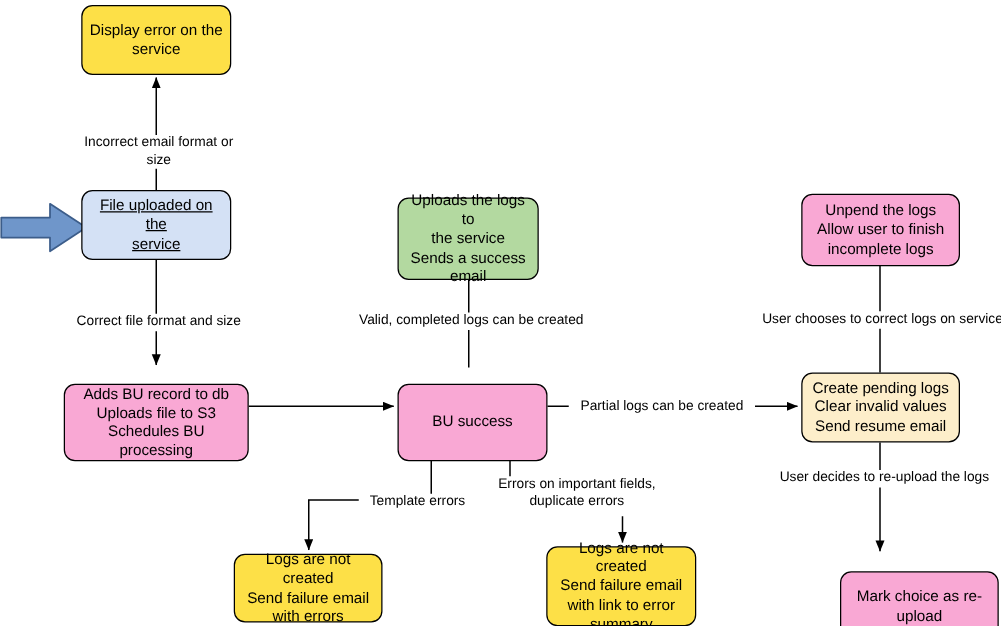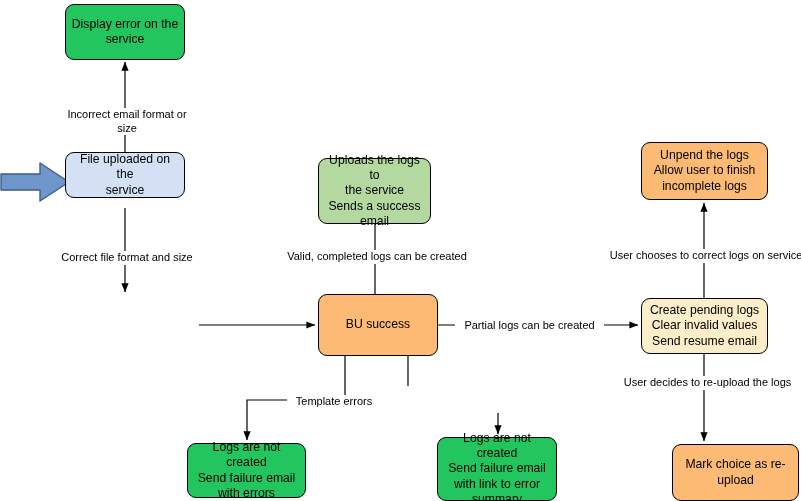--- a/index.html
+++ b/index.html
@@ -34,25 +34,25 @@
     display: flex;
     align-items: center;
     justify-content: center;
     text-align: center;
     font-size: 12.2px;
     line-height: 15.2px;
     background: #ffffff;
     white-space: pre-line;
     padding: 2px 4px;
   }
-  .node.pink   { background: #22c55e; }
+  .node.pink   { background: #fde047; }
   .node.blue   { background: #d4e1f5; }
   .node.green  { background: #b3d9a0; margin-top: 12px; }
   .node.yellow { background: #fdeeca; }
-  .node.plain  { background: #fdba74; }
+  .node.plain  { background: #f9a8d4; margin-top: 13px; }
 
   .edge-label {
     position: absolute;
     font-size: 11px;
     line-height: 13.5px;
     color: #000000;
     background: #ffffff;
     text-align: center;
     white-space: pre-line;
     padding: 0 2px;
@@ -97,23 +97,26 @@
     <path d="M704,354 L704,441" stroke="#000000" stroke-width="1.2" fill="none" marker-end="url(#arrow)"></path>
   </svg>
 
   <svg class="start-arrow" viewBox="0 0 72 44">
     <path d="M1,14 L40,14 L40,3 L69,22 L40,41 L40,30 L1,30 Z" fill="#6f96ca" stroke="#3c5d8a" stroke-width="1.4" stroke-linejoin="round"></path>
   </svg>
 
   <div class="node pink" style="left:65px;  top:4px;   width:120px; height:56px;">Display error on the
 service</div>
 
-  <div class="node blue" style="left:65px;  top:152px; width:120px; height:46px;">File uploaded on the
+  <div class="node blue" style="left:65px;  top:152px; width:120px; height:56px;text-decoration:underline;">File uploaded on the
 service</div>
 
+  <div class="node plain" style="left:51px;  top:294px; width:148px; height:62px;">Adds BU record to db
+Uploads file to S3
+Schedules BU processing</div>
 
   <div class="node green" style="left:318px; top:146px; width:113px; height:66px;">Uploads the logs to
 the service
 Sends a success
 email</div>
 
   <div class="node plain" style="left:318px; top:294px; width:120px; height:62px;">BU success</div>
 
   <div class="node plain" style="left:641px; top:142px; width:127px; height:58px;">Unpend the logs
 Allow user to finish
@@ -138,18 +141,20 @@
   <div class="edge-label" style="left:55px; top:108px; width:140px;">Incorrect email format or size</div>
 
   <div class="edge-label" style="left:55px; top:251px; width:140px;">Correct file format and size</div>
 
   <div class="edge-label" style="left:280px; top:250px; width:190px;">Valid, completed logs can be created</div>
 
   <div class="edge-label" style="left:455px; top:319px; width:145px;">Partial logs can be created</div>
 
   <div class="edge-label" style="left:287px; top:395px; width:90px;">Template errors</div>
 
+  <div class="edge-label" style="left:392px; top:381px; width:135px;">Errors on important fields,
+duplicate errors</div>
 
   <div class="edge-label" style="left:607px; top:249px; width:194px;">User chooses to correct logs on service</div>
 
   <div class="edge-label" style="left:613px; top:376px; width:185px;">User decides to re-upload the logs</div>
 
 </div>
 
 </body></html>

